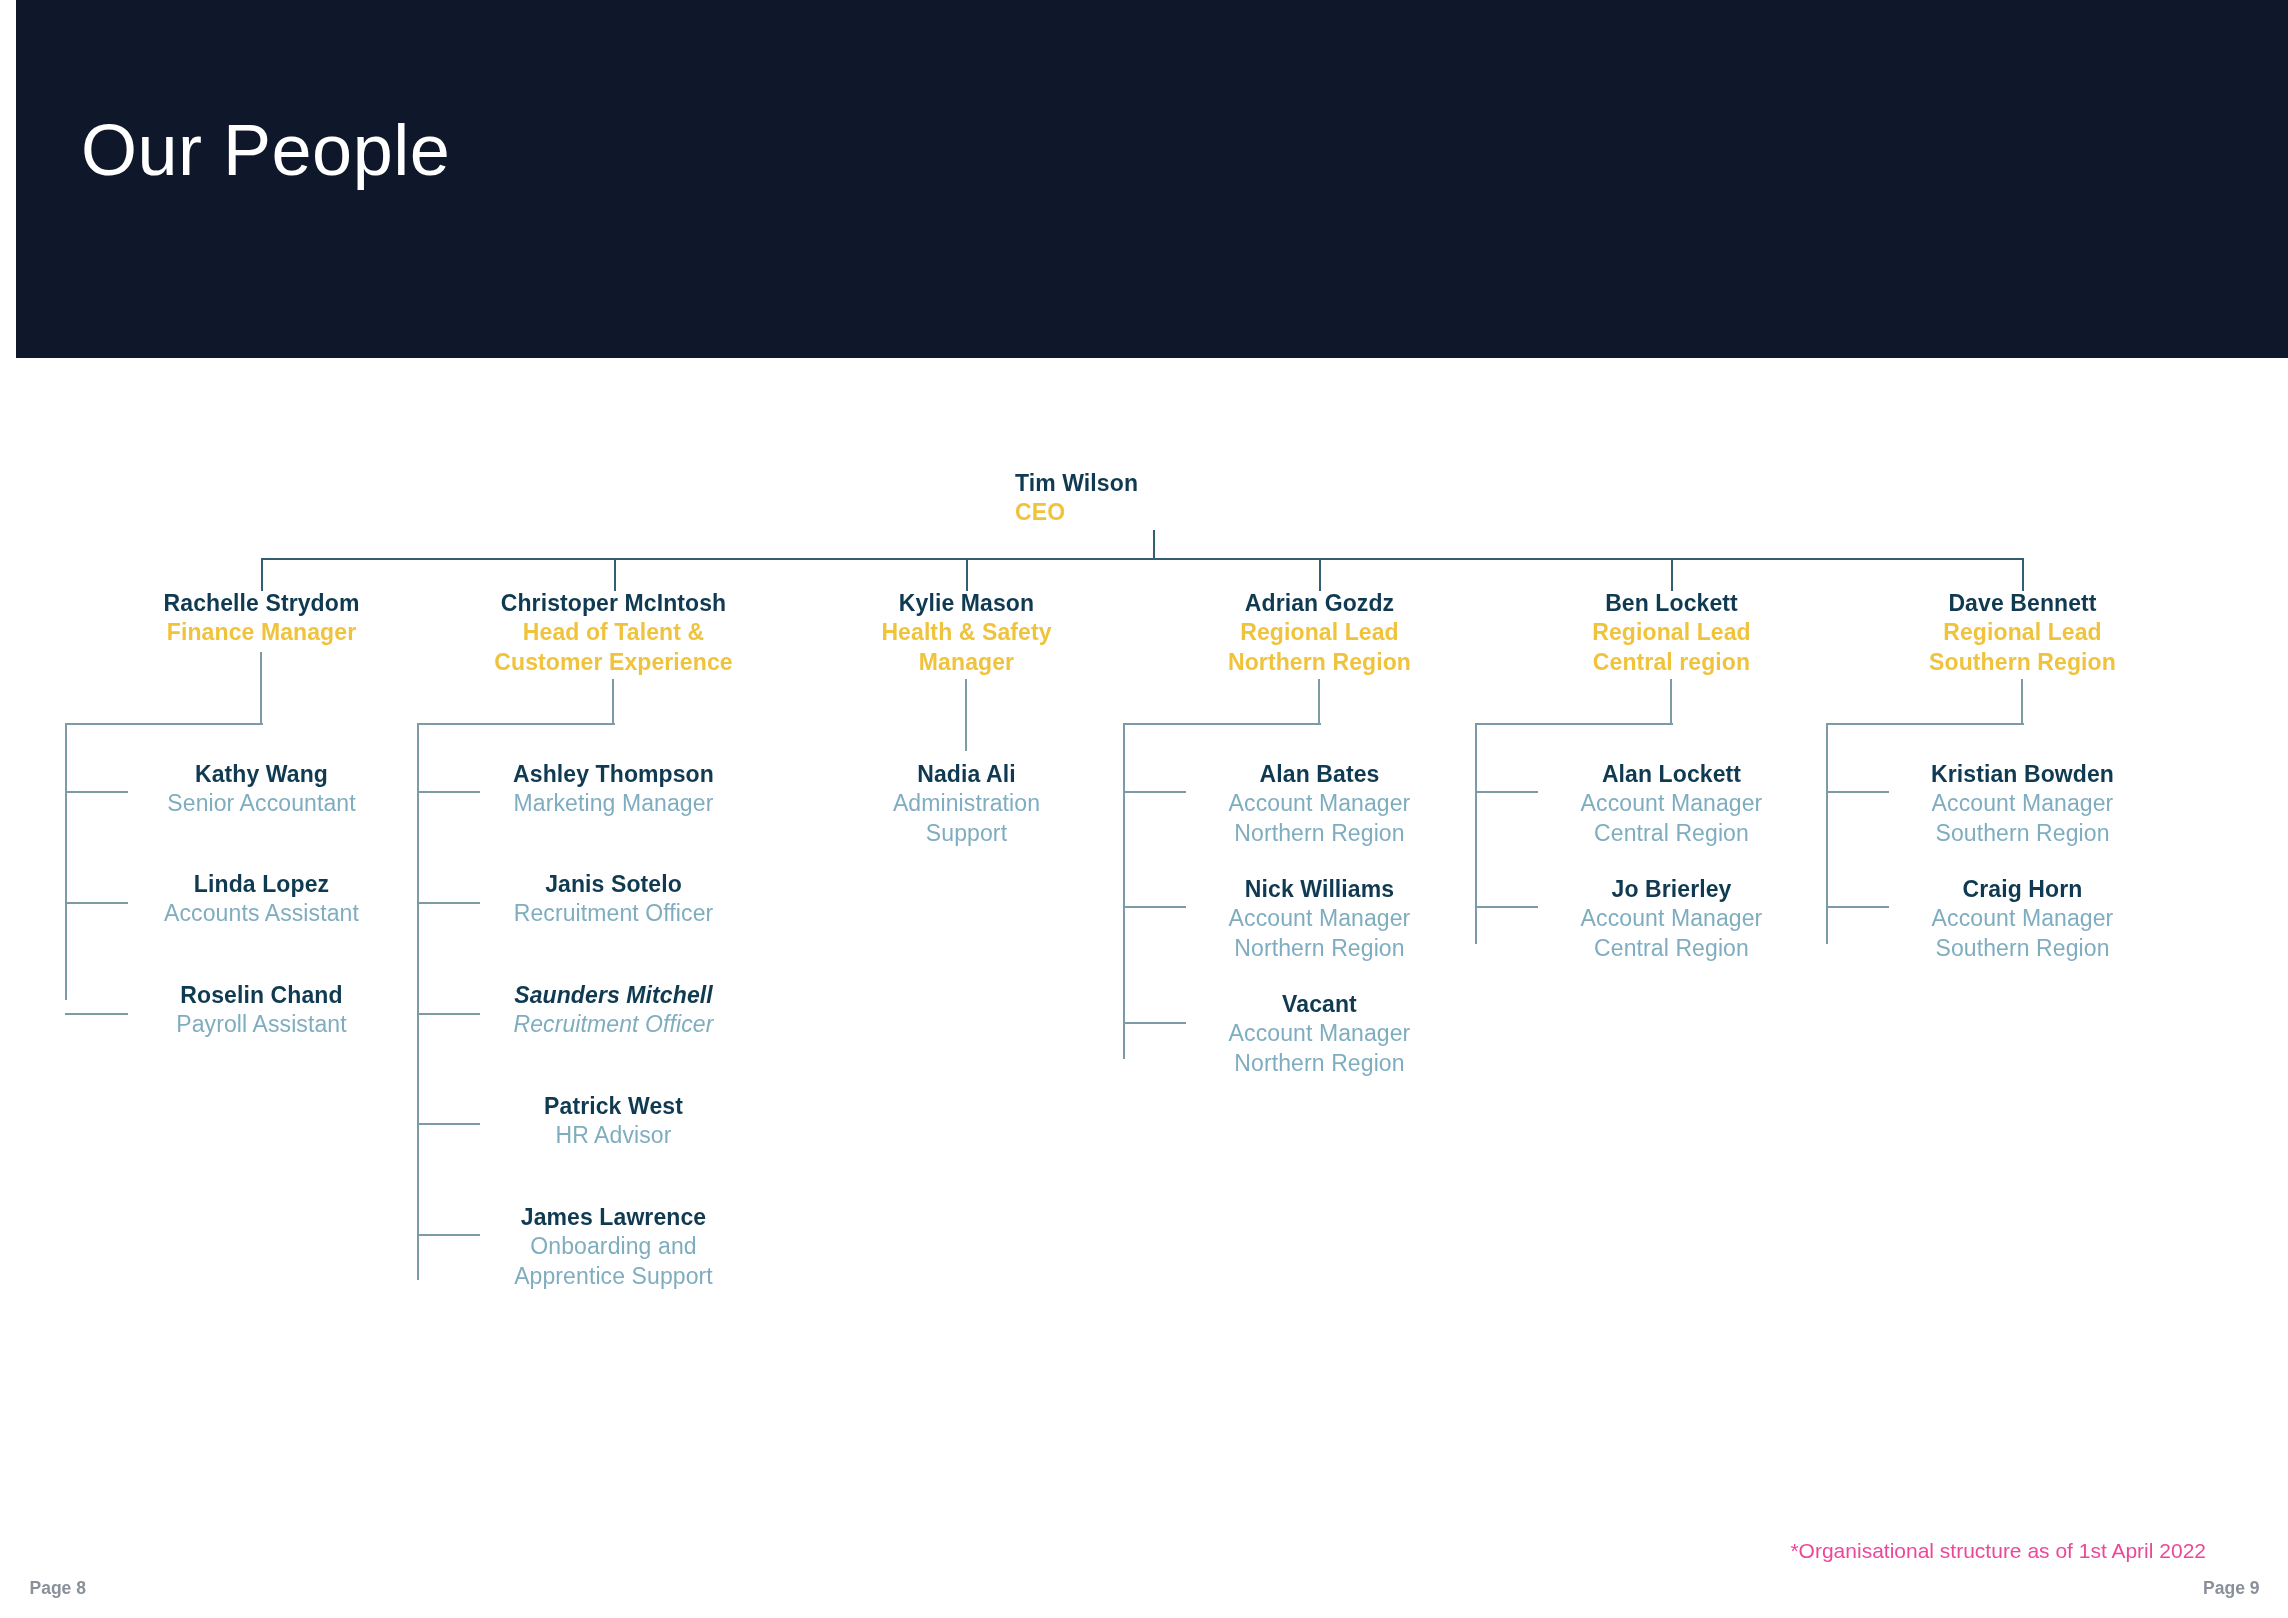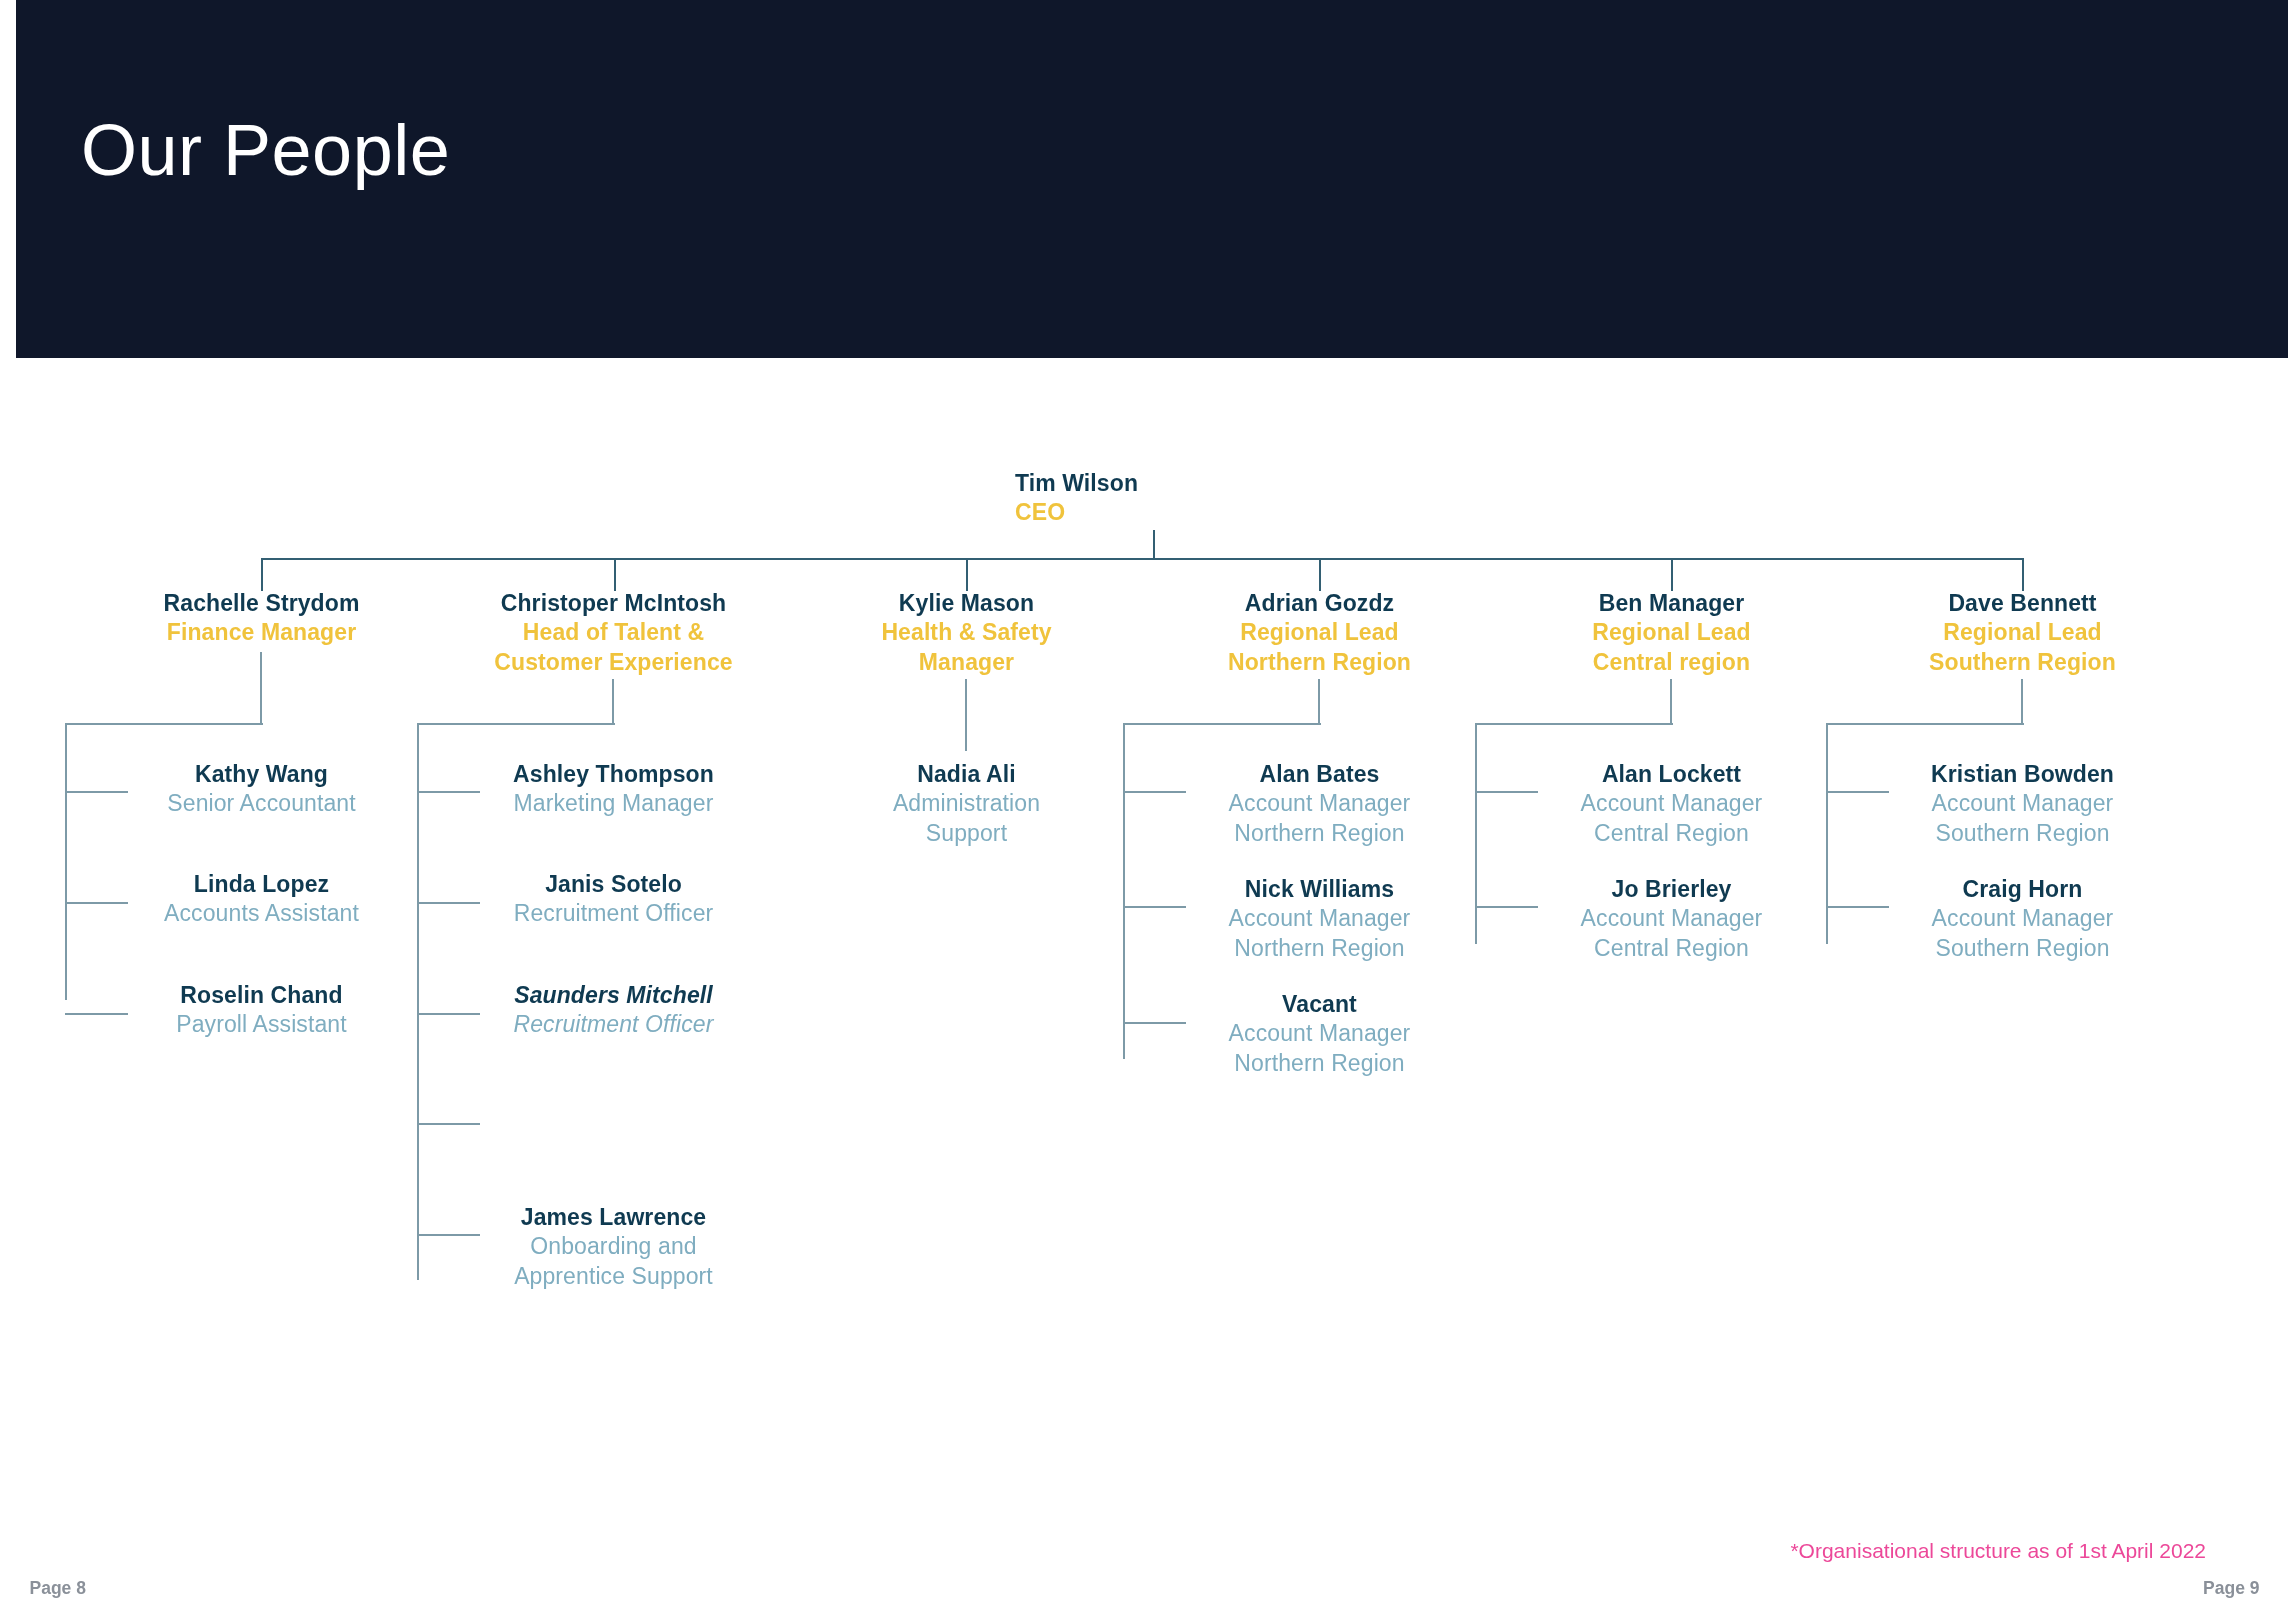--- a/index.html
+++ b/index.html
@@ -215,20 +215,24 @@
         <div class="node-role-muted">Marketing Manager</div>
       </div>
       <div class="child" style="top:281px;">
         <div class="node-name">Janis Sotelo</div>
         <div class="node-role-muted">Recruitment Officer</div>
       </div>
       <div class="child" style="top:392px;font-style:italic;">
         <div class="node-name">Saunders Mitchell</div>
         <div class="node-role-muted">Recruitment Officer</div>
       </div>
+      <div class="child" style="top:503px;">
+        <div class="node-name">Patrick West</div>
+        <div class="node-role-muted">HR Advisor</div>
+      </div>
       <div class="child" style="top:614px;">
         <div class="node-name">James Lawrence</div>
         <div class="node-role-muted">Onboarding and</div>
         <div class="node-role-muted">Apprentice Support</div>
       </div>
     </div>
 
     <div class="column" style="left:814px;">
       <div class="col-head">
         <div class="node-name">Kylie Mason</div>
@@ -272,21 +276,21 @@
       </div>
       <div class="child" style="top:401px;">
         <div class="node-name">Vacant</div>
         <div class="node-role-muted">Account Manager</div>
         <div class="node-role-muted">Northern Region</div>
       </div>
     </div>
 
     <div class="column" style="left:1519px;">
       <div class="col-head">
-        <div class="node-name">Ben Manager</div>
+        <div class="node-name">Ben Lockett</div>
         <div class="node-role-gold">Regional Lead</div>
         <div class="node-role-gold">Central region</div>
       </div>
 
       <div class="line-v-soft" style="left:151px; top:90px;  height:44px;"></div>
       <div class="line-h-soft" style="left:-44px; top:134px; width:198px;"></div>
       <div class="line-v-soft" style="left:-44px; top:134px; height:221px;"></div>
 
       <div class="line-h-soft" style="left:-44px; top:202px; width:63px;"></div>
       <div class="line-h-soft" style="left:-44px; top:317px; width:63px;"></div>

